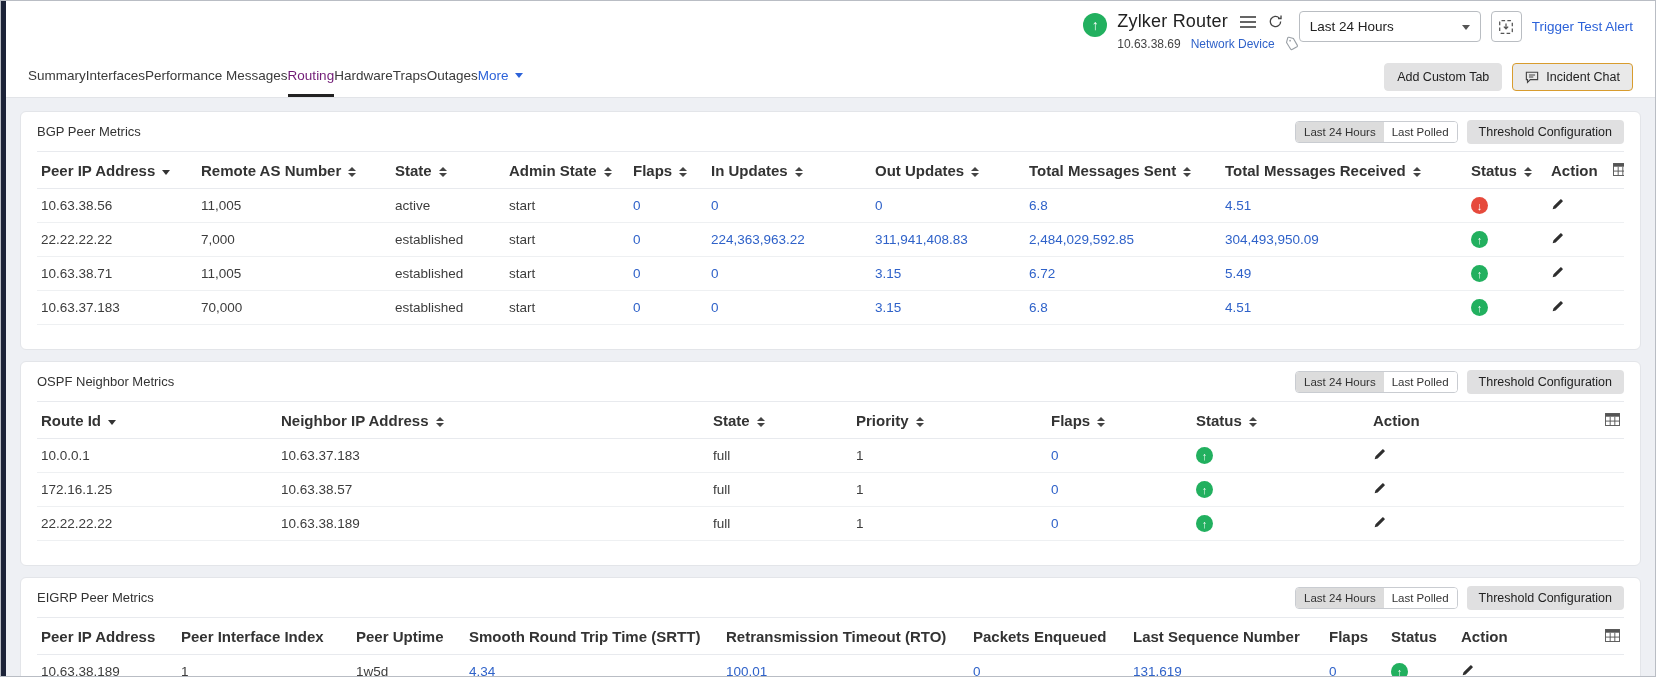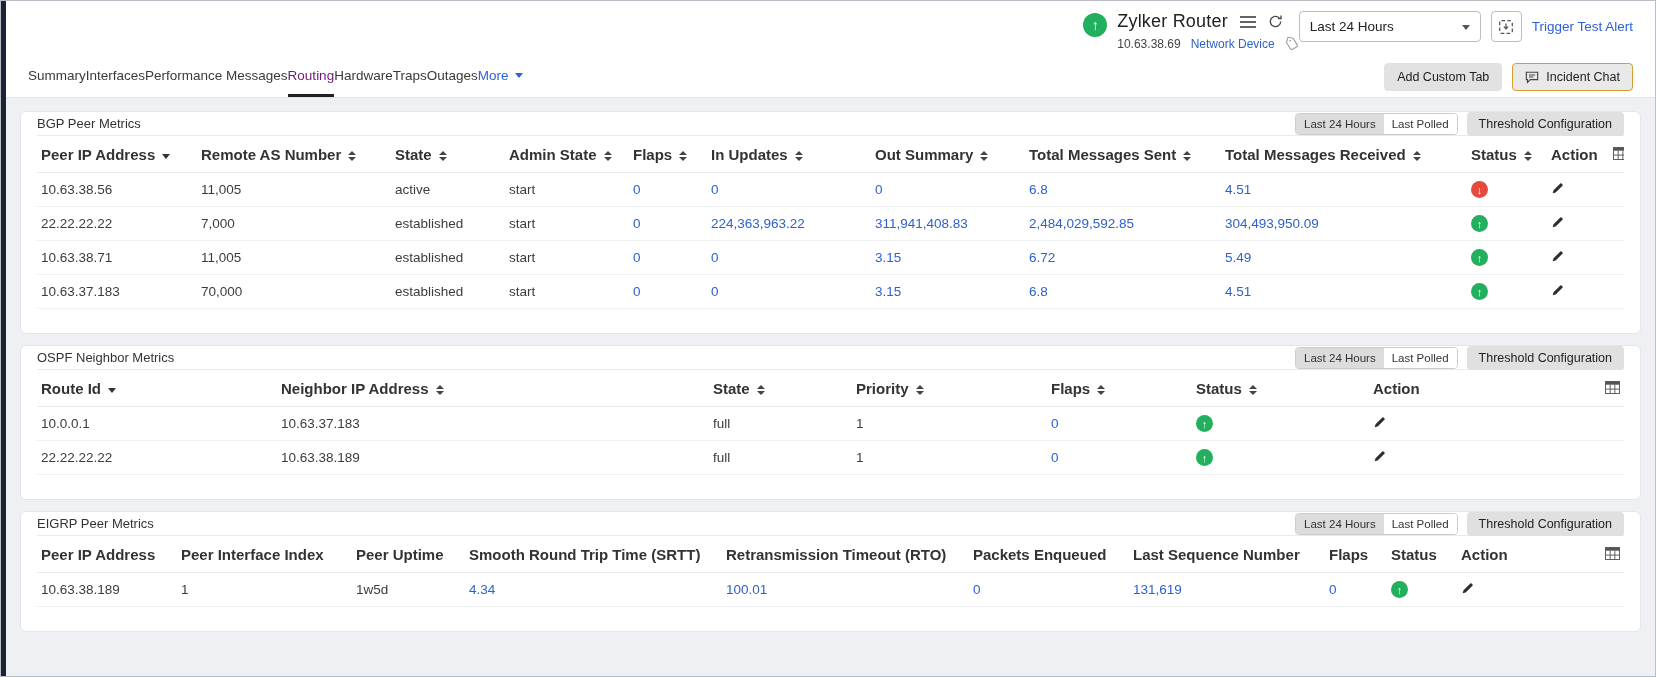--- a/index.html
+++ b/index.html
@@ -39,21 +39,21 @@
   .caret-down-blue { width:0; height:0; border-left:4.5px solid transparent; border-right:4.5px solid transparent;
                 border-top:5.5px solid #2c62d9; display:inline-block; }
   .tabbar-buttons { display:flex; gap:10px; margin-bottom:6px; }
   .btn-gray { background:#e2e2e3; border:1px solid #e2e2e3; border-radius:4px; font-size:12.5px; color:#222;
               padding:6px 12px; cursor:pointer; display:inline-flex; align-items:center; gap:7px; }
   .btn-chat { background:#e9e9e9; border:1px solid #d89c2e; }
 
   
   .content { flex:1; background:#eef0f4; padding:13px 14px 0 14px; overflow:hidden; }
   .card { background:#fff; border:1px solid #e3e5e9; border-radius:6px; padding:0 16px; margin-bottom:11px; }
-  .card-head { display:flex; justify-content:space-between; align-items:center; height:24px; border-bottom:1px solid #e8eaee; }
+  .card-head { display:flex; justify-content:space-between; align-items:center; height:40px; border-bottom:1px solid #e8eaee; }
   .card-title { font-size:13px; color:#333; }
   .head-controls { display:flex; gap:9px; align-items:center; }
   .toggle-group { display:flex; border:1px solid #c9ccd1; border-radius:4px; overflow:hidden; background:#fff; }
   .toggle-btn { font-size:11.5px; padding:4px 8px; color:#333; cursor:pointer; background:#fff; }
   .toggle-btn.active { background:#dcdcdc; }
   .btn-threshold { background:#e0e0e1; border-radius:4px; font-size:12.5px; color:#222; padding:5px 12px; cursor:pointer; }
 
   table { width:100%; border-collapse:collapse; table-layout:fixed; }
   th { text-align:left; font-size:15px; font-weight:700; color:#333; padding:10px 4px 9px 4px;
        border-bottom:1px solid #e8eaee; white-space:nowrap; overflow:hidden; }
@@ -198,21 +198,21 @@
                     <i class="dn"></i>
                   </span></th>
               <th><span>Flaps</span><span class="sort">
                     <i class="up"></i>
                     <i class="dn"></i>
                   </span></th>
               <th><span>In Updates</span><span class="sort">
                     <i class="up"></i>
                     <i class="dn"></i>
                   </span></th>
-              <th><span>Out Summary</span><span class="sort">
+              <th><span>Out Updates</span><span class="sort">
                     <i class="up"></i>
                     <i class="dn"></i>
                   </span></th>
               <th><span>Total Messages Sent</span><span class="sort">
                     <i class="up"></i>
                     <i class="dn"></i>
                   </span></th>
               <th><span>Total Messages Received</span><span class="sort">
                     <i class="up"></i>
                     <i class="dn"></i>
@@ -365,20 +365,34 @@
                       <path d="M5.5 4v9.5M10.5 4v9.5M.5 8.7h15" stroke="#555" fill="none"></path>
                     </svg>
                   </span>
               </th>
             </tr>
           </thead>
           <tbody>
             <tr>
               <td>10.0.0.1</td>
               <td>10.63.37.183</td>
+              <td>full</td>
+              <td>1</td>
+              <td class="link">0</td>
+              <td><span class="status-dot st-up"></span></td>
+              <td><span class="pencil">
+                    <svg width="13" height="13" viewBox="0 0 14 14">
+                      <path d="M1.8 12.2l.9-3.2 7.6-7.6c.2-.2.5-.2.7 0l1.6 1.6c.2.2.2.5 0 .7L5 11.3l-3.2.9z" fill="#2e2e2e"></path>
+                    </svg>
+                  </span></td>
+              <td></td>
+            </tr>
+            <tr>
+              <td>172.16.1.25</td>
+              <td>10.63.38.57</td>
               <td>full</td>
               <td>1</td>
               <td class="link">0</td>
               <td><span class="status-dot st-up"></span></td>
               <td><span class="pencil">
                     <svg width="13" height="13" viewBox="0 0 14 14">
                       <path d="M1.8 12.2l.9-3.2 7.6-7.6c.2-.2.5-.2.7 0l1.6 1.6c.2.2.2.5 0 .7L5 11.3l-3.2.9z" fill="#2e2e2e"></path>
                     </svg>
                   </span></td>
               <td></td>

